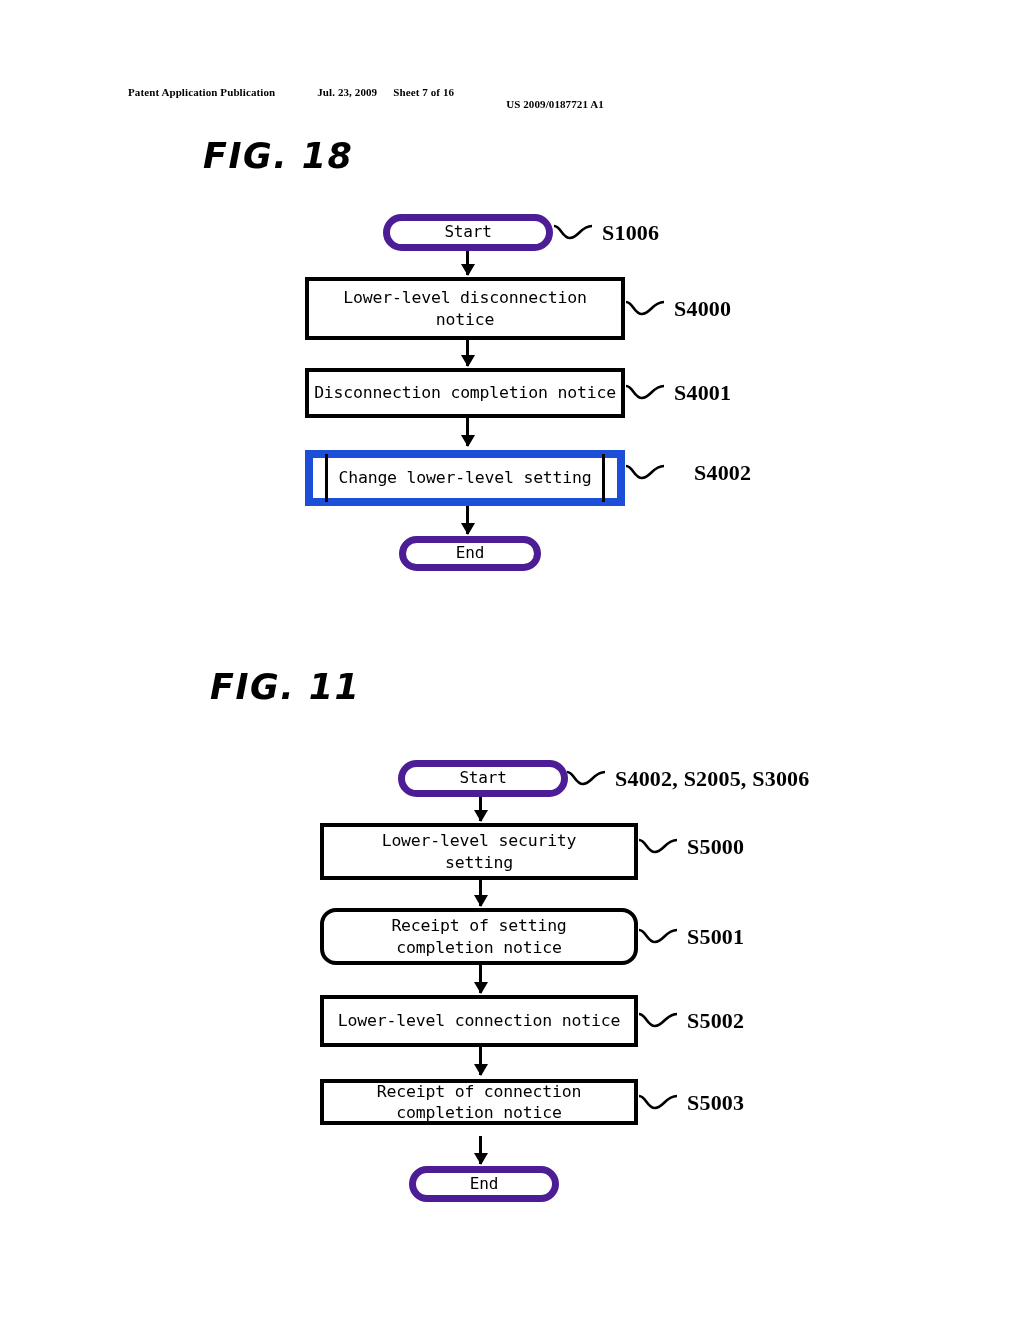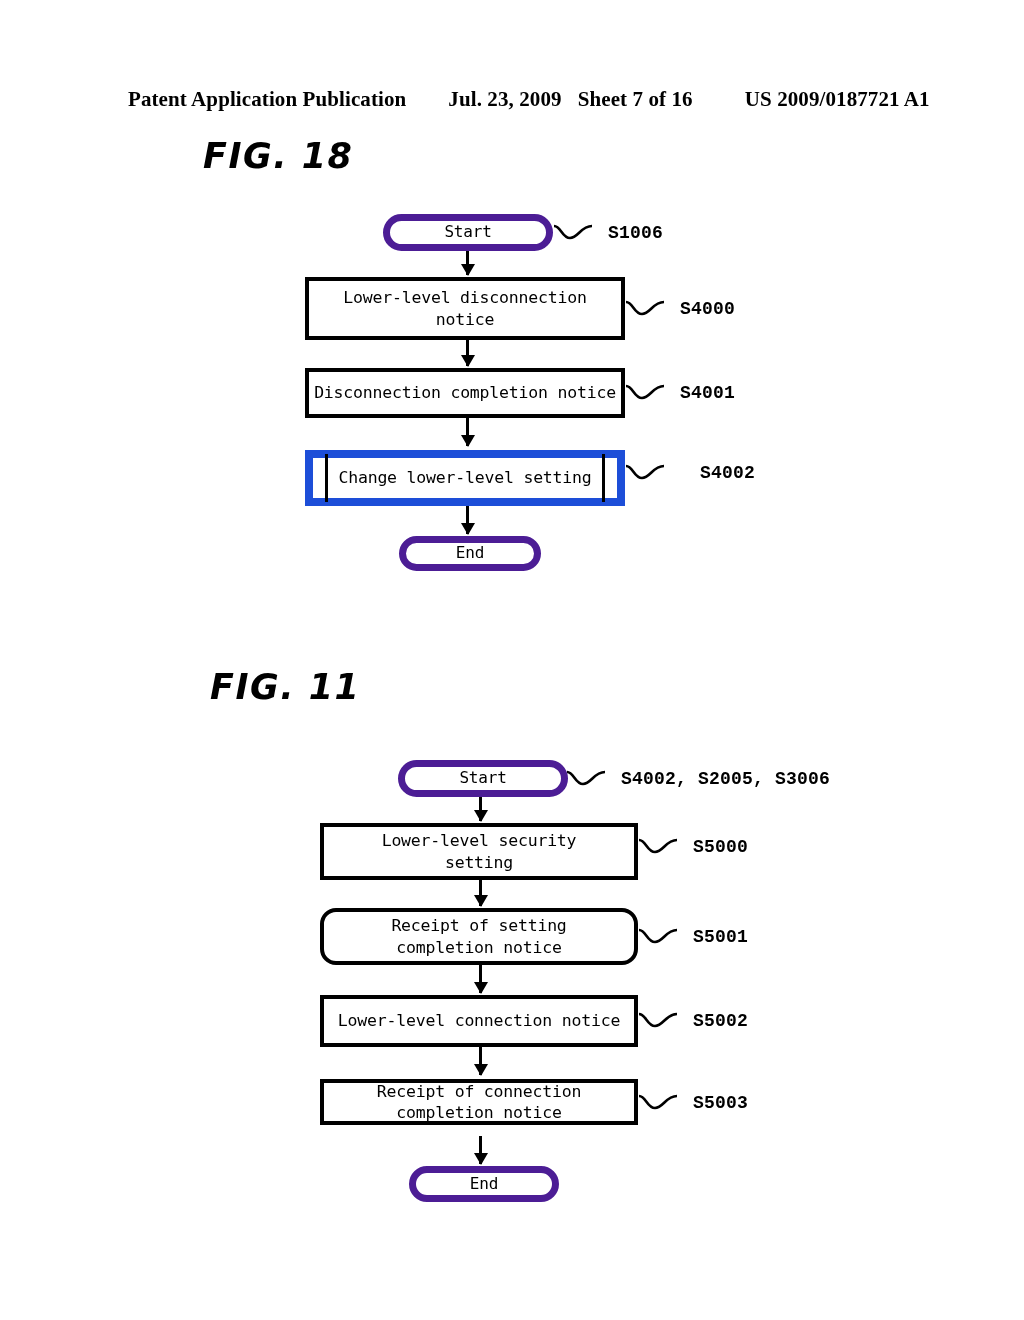--- a/index.html
+++ b/index.html
@@ -18,30 +18,30 @@
 
   
   .page-header {
     position: absolute;
     top: 86px;
     left: 128px;
     width: 768px;
     height: 26px;
     font-family: "Liberation Serif", serif;
     font-weight: bold;
-    font-size: 21px;
+    font-size: 11px;
     letter-spacing: 0.1px;
     white-space: nowrap;
     display: flex;
-    align-items: flex-end;
+    align-items: flex-start;
   }
   .hdr-pub   { }
   .hdr-date  { margin-left: 42px; }
   .hdr-sheet { margin-left: 16px; }
-  .hdr-pat   { margin-left: 52px; }
+  .hdr-pat   { margin-left: 52px; margin-top: 12px; }
 
   
   .fig-title {
     position: absolute;
     font-family: "DejaVu Sans", sans-serif;
     font-weight: bold;
     font-style: italic;
     font-size: 35px;
     letter-spacing: 1.5px;
     white-space: nowrap;
@@ -124,25 +124,25 @@
     position: absolute;
     display: flex;
     align-items: center;
     white-space: nowrap;
   }
   .ref-leader {
     display: block;
     flex: none;
   }
   .ref-text {
-    font-family: Liberation Mono, monospace;
+    font-family: Liberation Serif, serif;
     font-weight: bold;
-    font-size: 18px;
+    font-size: 22px;
     letter-spacing: 0.2px;
-    margin-left: 15px;
+    margin-left: 9px;
   }
 </style>
 </head>
 <body>
 
 <div class="page-header">
   <span class="hdr-pub">Patent Application Publication</span>
   <span class="hdr-date">Jul. 23, 2009</span>
   <span class="hdr-sheet">Sheet 7 of 16</span>
   <span class="hdr-pat">US 2009/0187721 A1</span>

